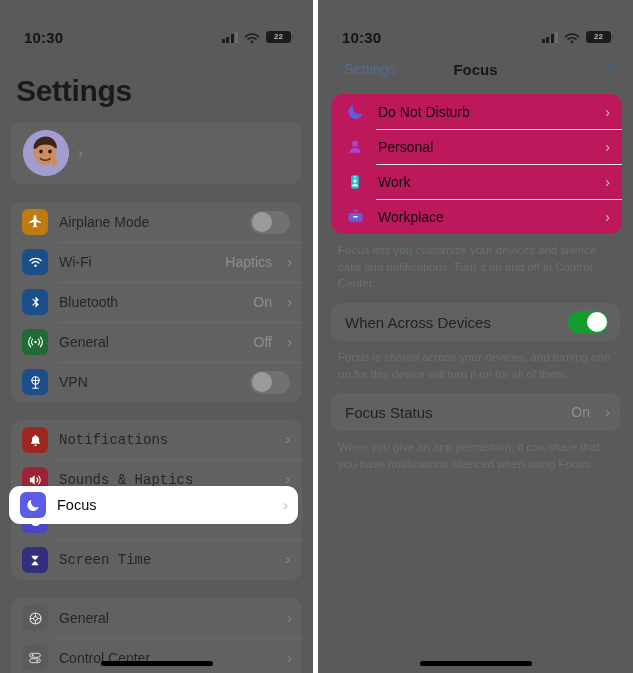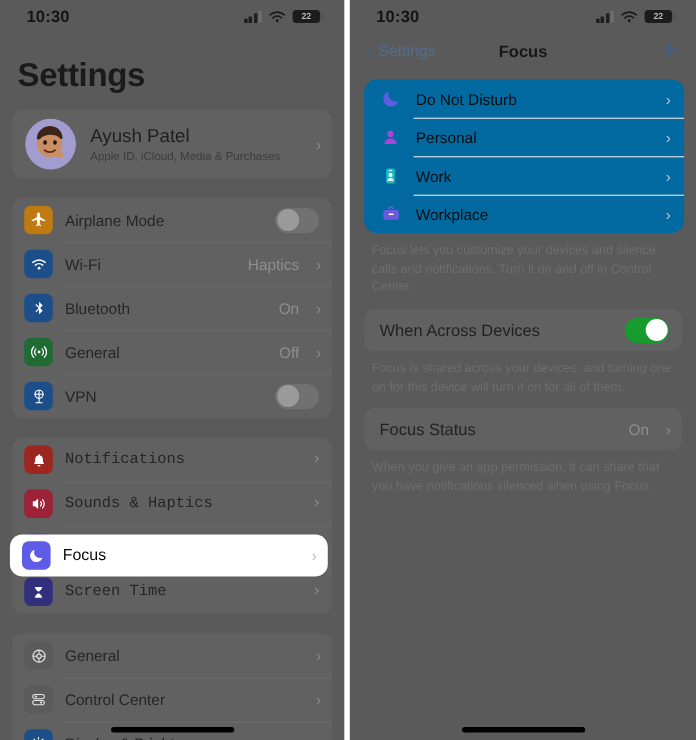--- a/index.html
+++ b/index.html
@@ -25,20 +25,21 @@
   .gap         { width: 5px; background: #ffffff; height: 673px; }
   .phone.right { width: 315px; }
 
   
   .statusbar {
     height: 30px;
     display: flex; align-items: center;
     justify-content: space-between;
     padding: 0 22px 0 24px;
     position: relative;
+    margin-top: 22px;
   }
   .sb-time {
     font-size: 15px; font-weight: bold;
     color: #141414; letter-spacing: .2px;
   }
   .sb-right { display: flex; align-items: center; gap: 6px; }
   .ico-cell { display: flex; align-items: flex-end; gap: 1.5px; height: 11px; }
   .ico-cell i { display: block; width: 3px; background: #1c1c1c; border-radius: .5px; }
   .ico-cell i:nth-child(1) { height: 4px; }
   .ico-cell i:nth-child(2) { height: 6px; }
@@ -147,21 +148,21 @@
   .nav-title {
     position: absolute; left: 0; right: 0; text-align: center;
     font-size: 15px; font-weight: bold; color: #171717;
     pointer-events: none;
   }
   .nav-plus {
     margin-left: auto; font-size: 24px; color: #3c5f8a;
     line-height: 1; font-weight: 300;
   }
   .focus-card {
-    background: #0369a1; border-radius: 12px;
+    background: #be185d; border-radius: 12px;
     margin: 8px 11px 0 13px;
     overflow: hidden; position: relative; z-index: 4;
   }
   .focus-row {
     display: flex; align-items: center;
     height: 35px; padding-left: 13px; position: relative;
   }
   .focus-row + .focus-row::before {
     content: ""; position: absolute; left: 45px; right: 0; top: 0;
     height: 1px; background: #e6e6e6;
@@ -234,24 +235,20 @@
           <svg viewBox="0 0 46 46" width="46" height="46">
             <circle cx="23" cy="23" r="23" fill="#a39ccf"></circle>
             <ellipse cx="22" cy="22" rx="11.5" ry="13" fill="#c98f63"></ellipse>
             <path d="M10.5 17c1-7 7-10.5 12-10.5S33 9.5 33.8 16.5c.3 2.6-1.5 2-2.5 1-2-2-5-3-8.5-3s-7 1-9 3.4c-1 1.2-3.5 1.6-3.3-.9z" fill="#3b2418"></path>
             <ellipse cx="18" cy="21.5" rx="1.7" ry="2" fill="#24150c"></ellipse>
             <ellipse cx="27" cy="21.5" rx="1.7" ry="2" fill="#24150c"></ellipse>
             <path d="M17.5 28.5c2 2.4 7.5 2.4 9.6 0" stroke="#5d2b1c" stroke-width="1.6" fill="none" stroke-linecap="round"></path>
             <path d="M31 30c1.6-.3 3.2.4 3.6 1.9.5 1.8-.6 3.3-2.3 3.7-1.9.4-3.9-.3-4.4-2-.3-1.2.2-2.1 1.1-2.6l1.3-2.6c.4-.8 1.6-.4 1.3.5z" fill="#c98f63"></path>
           </svg>
         </div>
-        <div class="acct-text">
-          <div class="acct-name">Ayush Patel</div>
-          <div class="acct-sub">Apple ID, iCloud, Media &amp; Purchases</div>
-        </div>
         <div class="chev">›</div>
       </div>
     </div>
 
     <div class="group">
       <div class="row">
         <div class="app-ico" style="background:#C07A12">
           <svg viewBox="0 0 16 16" width="14" height="14">
               <path d="M15 9.2 9.6 8l-.4 4.3 1.5 1.2-.2.9-2.5-1-2.5 1-.2-.9 1.5-1.2L6.4 8 1 9.2l-.1-1L6.4 5V1.9C6.4 1 7.1.3 8 .3s1.6.7 1.6 1.6V5L15 8.2z" fill="#fff"></path>
             </svg>

